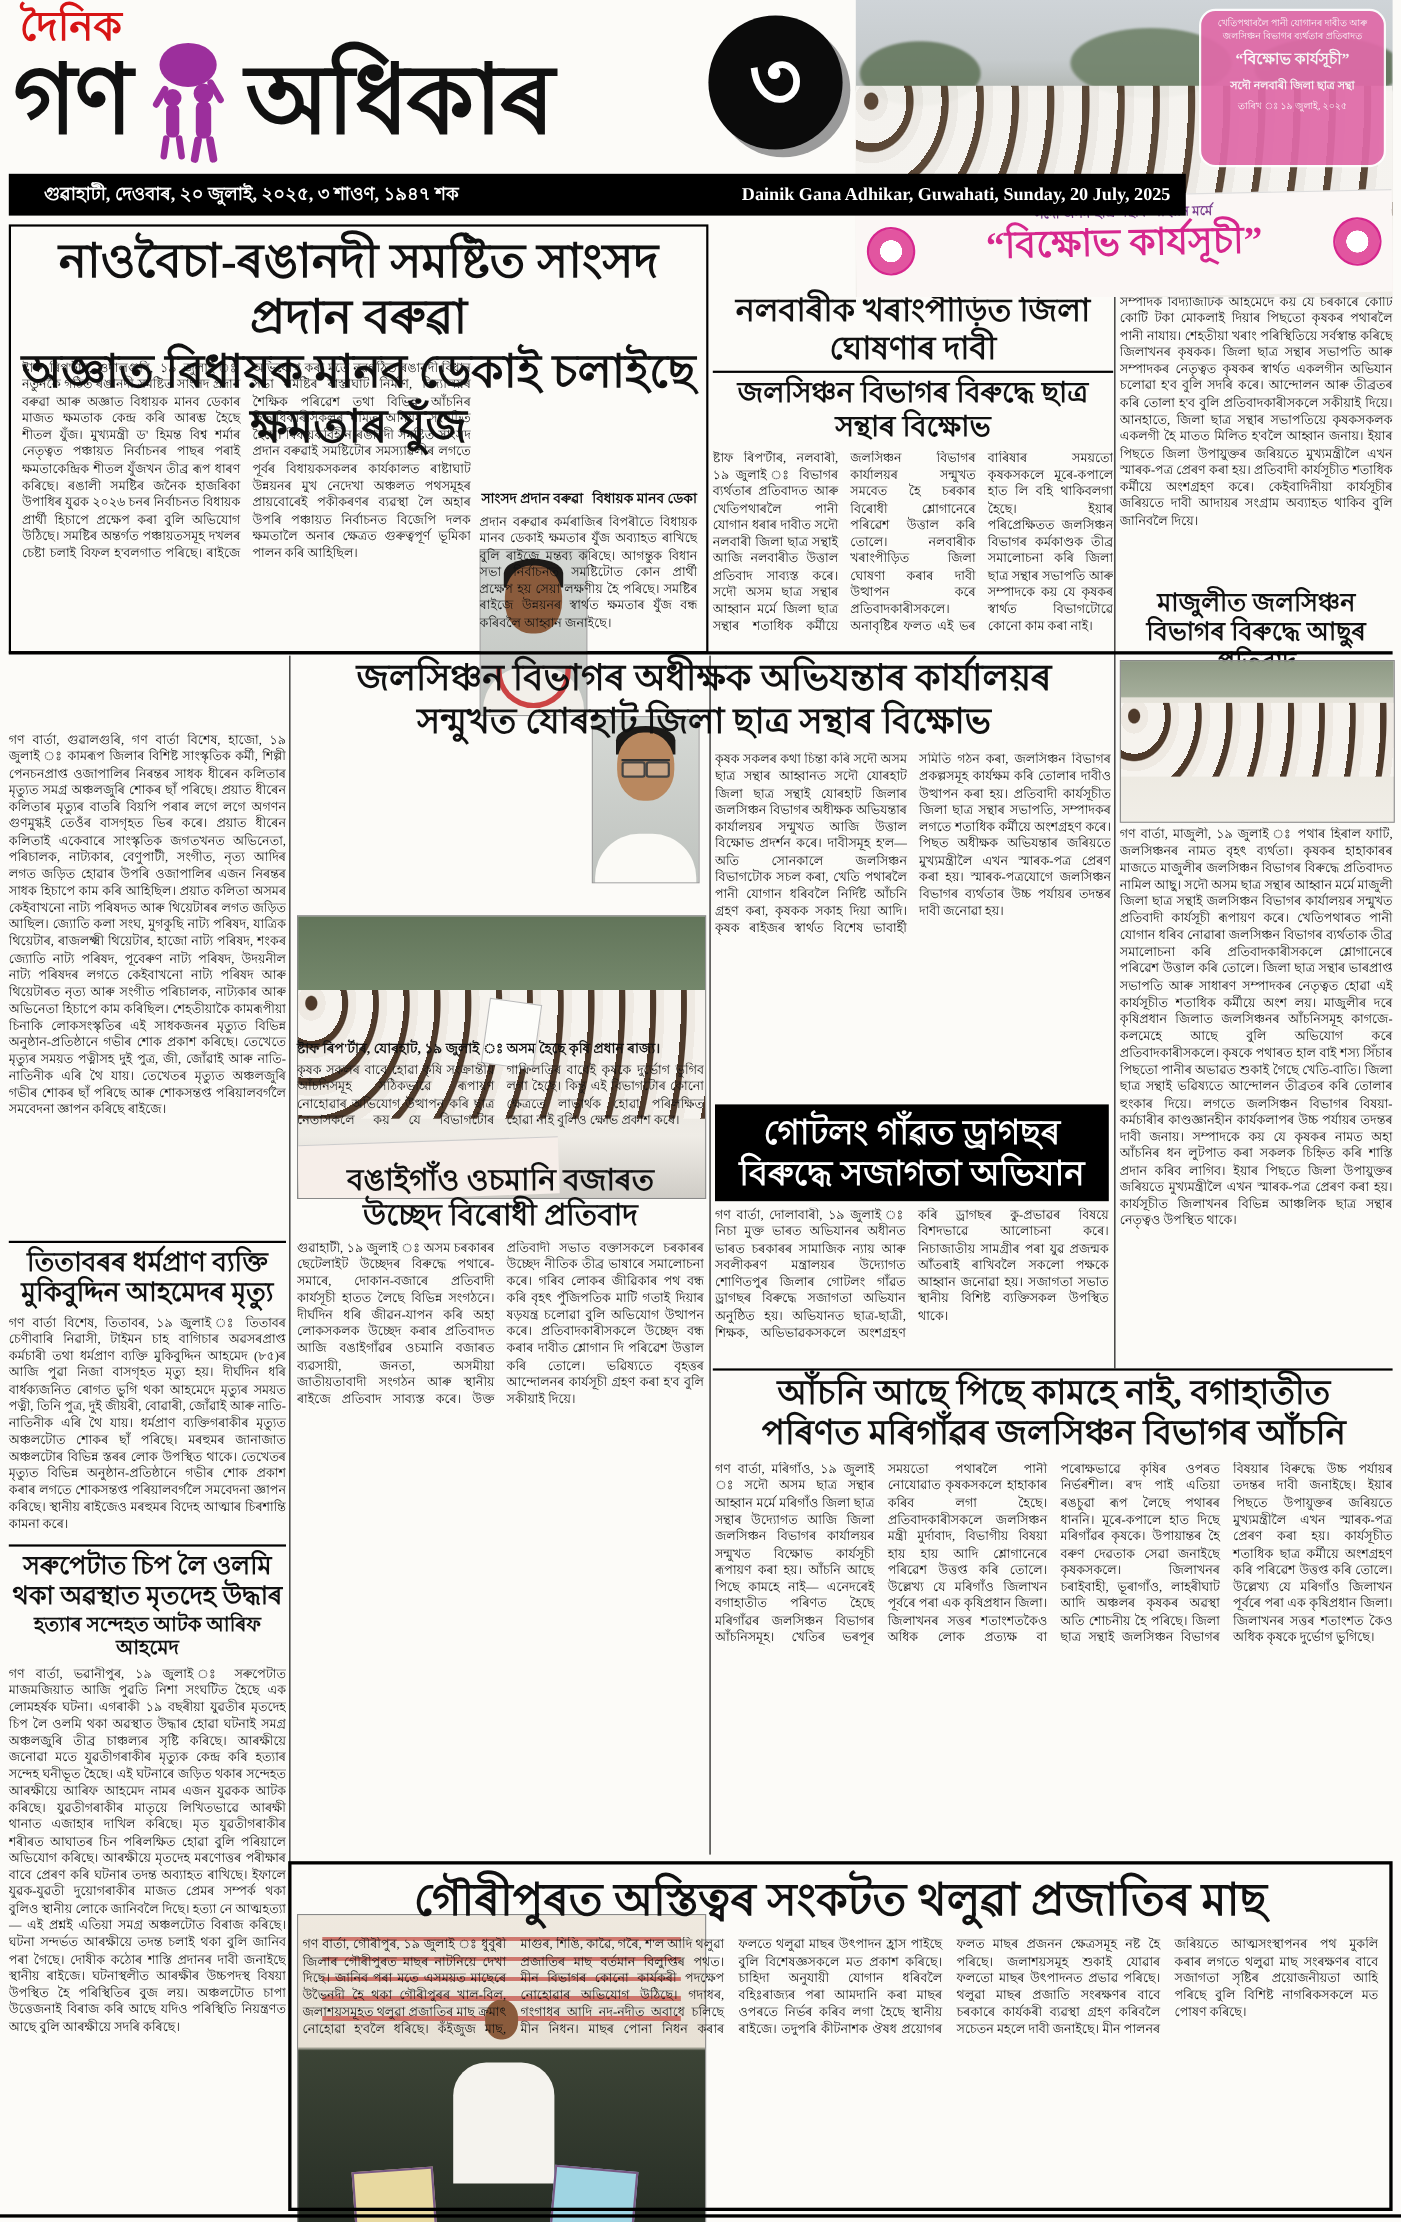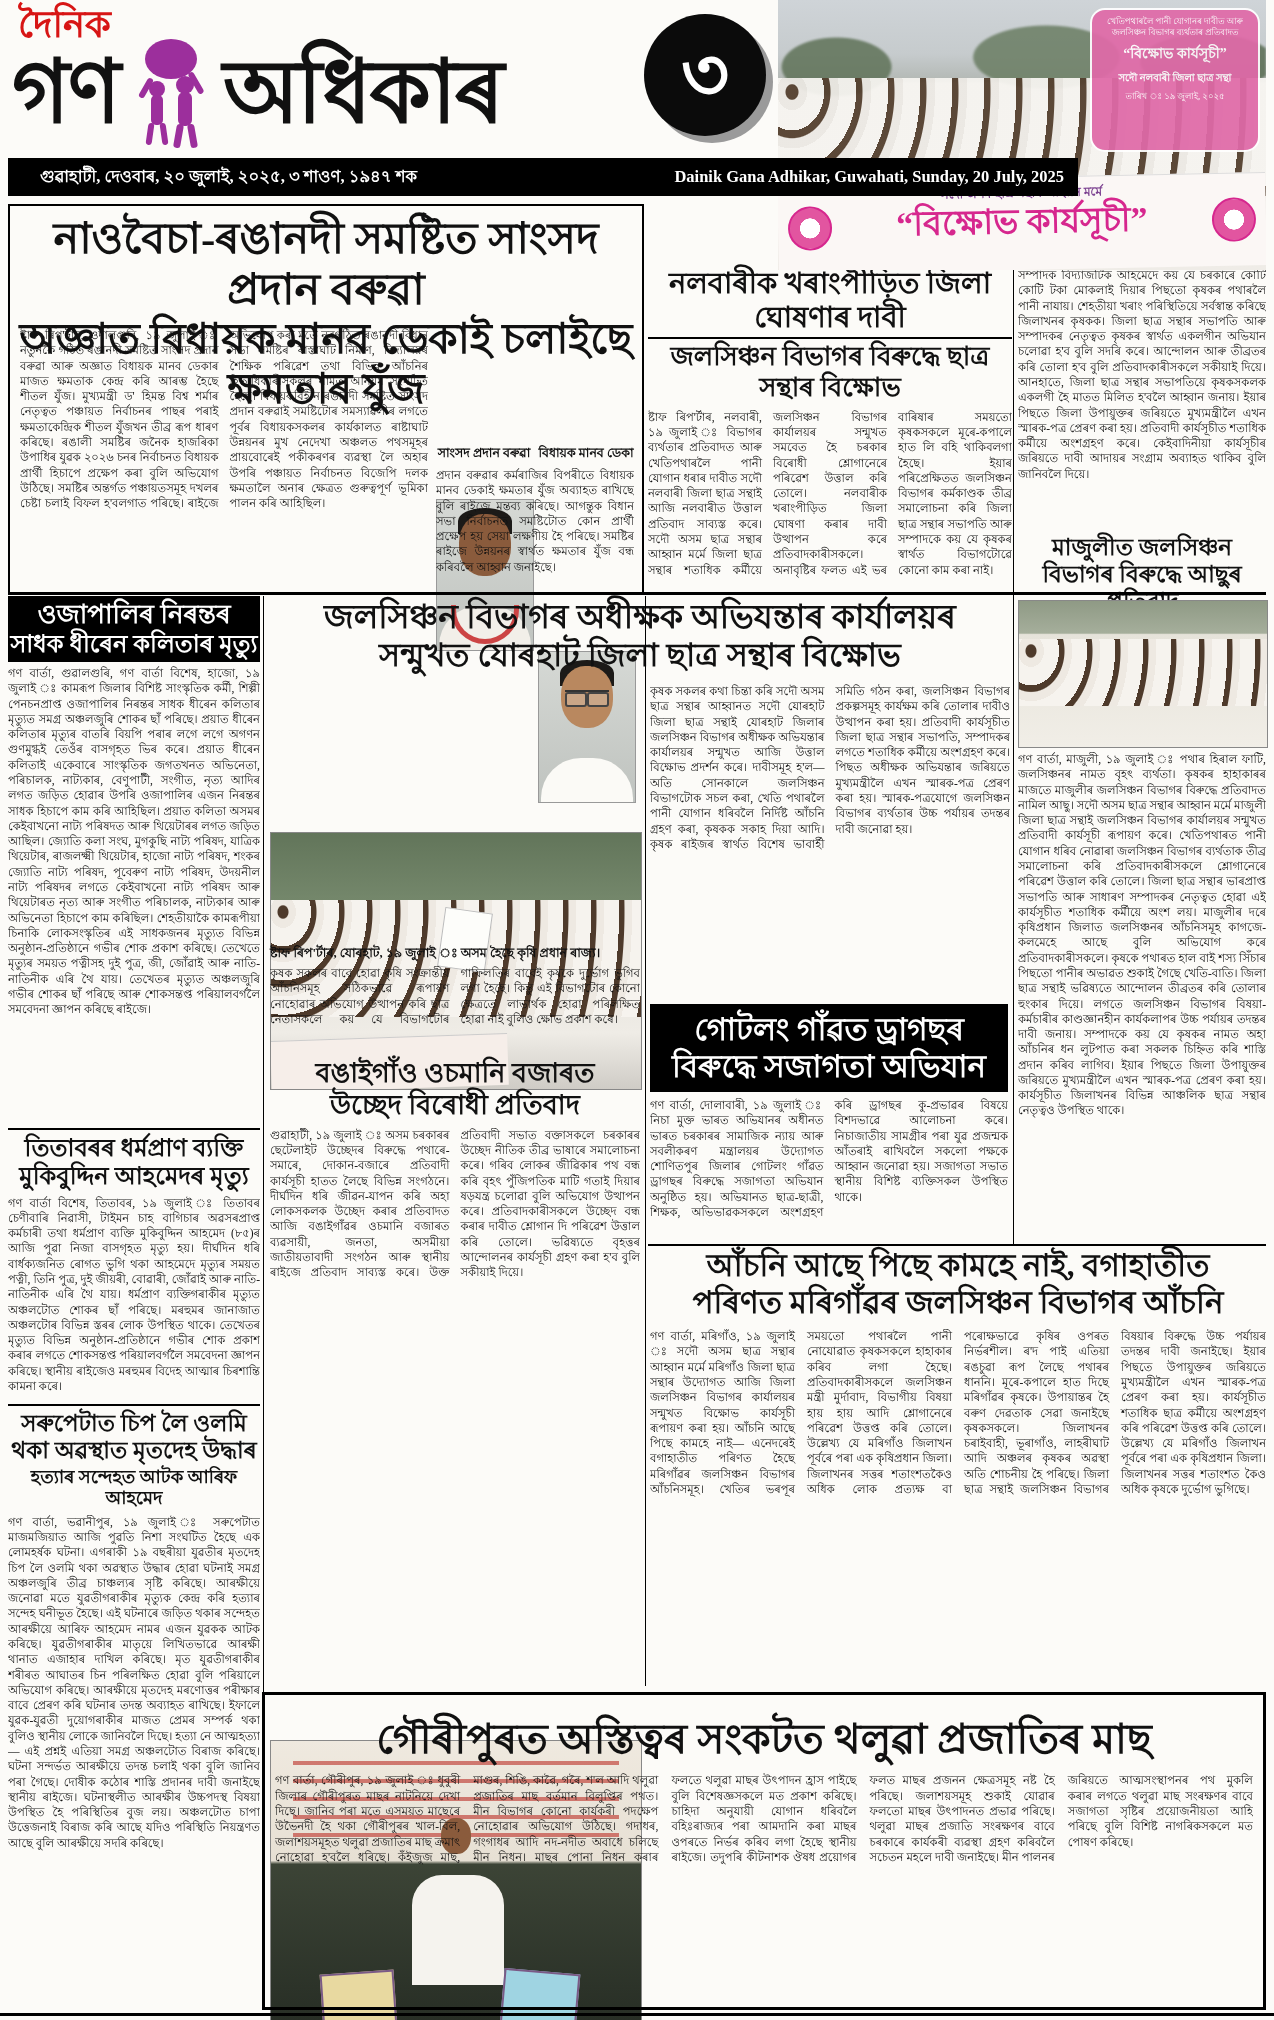--- a/index.html
+++ b/index.html
@@ -170,24 +170,20 @@
 
   <div class="abs" style="left:1018px;top:534px;width:248px;">
     <div class="hl" style="font-size:23px;">মাজুলীত জলসিঞ্চন</div>
     <div class="hl" style="font-size:23px;">বিভাগৰ বিৰুদ্ধে আছুৰ প্ৰতিবাদ</div>
   </div>
   <div class="abs photo ph-light" style="left:1018px;top:600px;width:248px;height:146px;">
     <div class="ph-crowdband"></div>
   </div>
   <div class="abs body-txt" style="left:1018px;top:752px;width:248px;height:488px;">গণ বাৰ্তা, মাজুলী, ১৯ জুলাই ঃ পথাৰ হিৰাল ফাটি, জলসিঞ্চনৰ নামত বৃহৎ ব্যৰ্থতা। কৃষকৰ হাহাকাৰৰ মাজতে মাজুলীৰ জলসিঞ্চন বিভাগৰ বিৰুদ্ধে প্ৰতিবাদত নামিল আছু। সদৌ অসম ছাত্ৰ সন্থাৰ আহ্বান মৰ্মে মাজুলী জিলা ছাত্ৰ সন্থাই জলসিঞ্চন বিভাগৰ কাৰ্যালয়ৰ সন্মুখত প্ৰতিবাদী কাৰ্যসূচী ৰূপায়ণ কৰে। খেতিপথাৰত পানী যোগান ধৰিব নোৱাৰা জলসিঞ্চন বিভাগৰ ব্যৰ্থতাক তীব্ৰ সমালোচনা কৰি প্ৰতিবাদকাৰীসকলে শ্লোগানেৰে পৰিৱেশ উত্তাল কৰি তোলে। জিলা ছাত্ৰ সন্থাৰ ভাৰপ্ৰাপ্ত সভাপতি আৰু সাধাৰণ সম্পাদকৰ নেতৃত্বত হোৱা এই কাৰ্যসূচীত শতাধিক কৰ্মীয়ে অংশ লয়। মাজুলীৰ দৰে কৃষিপ্ৰধান জিলাত জলসিঞ্চনৰ আঁচনিসমূহ কাগজে-কলমেহে আছে বুলি অভিযোগ কৰে প্ৰতিবাদকাৰীসকলে। কৃষকে পথাৰত হাল বাই শস্য সিঁচাৰ পিছতো পানীৰ অভাৱত শুকাই গৈছে খেতি-বাতি। জিলা ছাত্ৰ সন্থাই ভৱিষ্যতে আন্দোলন তীব্ৰতৰ কৰি তোলাৰ হুংকাৰ দিয়ে। লগতে জলসিঞ্চন বিভাগৰ বিষয়া-কৰ্মচাৰীৰ কাণ্ডজ্ঞানহীন কাৰ্যকলাপৰ উচ্চ পৰ্যায়ৰ তদন্তৰ দাবী জনায়। সম্পাদকে কয় যে কৃষকৰ নামত অহা আঁচনিৰ ধন লুটপাত কৰা সকলক চিহ্নিত কৰি শাস্তি প্ৰদান কৰিব লাগিব। ইয়াৰ পিছতে জিলা উপায়ুক্তৰ জৰিয়তে মুখ্যমন্ত্ৰীলৈ এখন স্মাৰক-পত্ৰ প্ৰেৰণ কৰা হয়। কাৰ্যসূচীত জিলাখনৰ বিভিন্ন আঞ্চলিক ছাত্ৰ সন্থাৰ নেতৃত্বও উপস্থিত থাকে।</div>
 
-  <div class="abs black-head" style="left:8px;top:596px;width:252px;height:66px;">
-    <div style="font-size:26px;">ওজাপালিৰ নিৰন্তৰ</div>
-    <div style="font-size:24px;">সাধক ধীৰেন কলিতাৰ মৃত্যু</div>
-  </div>
   <div class="abs body-txt" style="left:8px;top:666px;width:252px;height:458px;">গণ বাৰ্তা, গুৱালগুৰি, গণ বাৰ্তা বিশেষ, হাজো, ১৯ জুলাই ঃ কামৰূপ জিলাৰ বিশিষ্ট সাংস্কৃতিক কৰ্মী, শিল্পী পেনচনপ্ৰাপ্ত ওজাপালিৰ নিৰন্তৰ সাধক ধীৰেন কলিতাৰ মৃত্যুত সমগ্ৰ অঞ্চলজুৰি শোকৰ ছাঁ পৰিছে। প্ৰয়াত ধীৰেন কলিতাৰ মৃত্যুৰ বাতৰি বিয়পি পৰাৰ লগে লগে অগণন গুণমুগ্ধই তেওঁৰ বাসগৃহত ভিৰ কৰে। প্ৰয়াত ধীৰেন কলিতাই একেবাৰে সাংস্কৃতিক জগতখনত অভিনেতা, পৰিচালক, নাট্যকাৰ, বেণুপাটী, সংগীত, নৃত্য আদিৰ লগত জড়িত হোৱাৰ উপৰি ওজাপালিৰ এজন নিৰন্তৰ সাধক হিচাপে কাম কৰি আহিছিল। প্ৰয়াত কলিতা অসমৰ কেইবাখনো নাট্য পৰিষদত আৰু থিয়েটাৰৰ লগত জড়িত আছিল। জ্যোতি কলা সংঘ, মুগকুছি নাট্য পৰিষদ, যাত্ৰিক থিয়েটাৰ, ৰাজলক্ষ্মী থিয়েটাৰ, হাজো নাট্য পৰিষদ, শংকৰ জ্যোতি নাট্য পৰিষদ, পূবেৰুণ নাট্য পৰিষদ, উদয়নীল নাট্য পৰিষদৰ লগতে কেইবাখনো নাট্য পৰিষদ আৰু থিয়েটাৰত নৃত্য আৰু সংগীত পৰিচালক, নাট্যকাৰ আৰু অভিনেতা হিচাপে কাম কৰিছিল। শেহতীয়াকৈ কামৰূপীয়া চিনাকি লোকসংস্কৃতিৰ এই সাধকজনৰ মৃত্যুত বিভিন্ন অনুষ্ঠান-প্ৰতিষ্ঠানে গভীৰ শোক প্ৰকাশ কৰিছে। তেখেতে মৃত্যুৰ সময়ত পত্নীসহ দুই পুত্ৰ, জী, জোঁৱাই আৰু নাতি-নাতিনীক এৰি থৈ যায়। তেখেতৰ মৃত্যুত অঞ্চলজুৰি গভীৰ শোকৰ ছাঁ পৰিছে আৰু শোকসন্তপ্ত পৰিয়ালবৰ্গলৈ সমবেদনা জ্ঞাপন কৰিছে ৰাইজে।</div>
 
   <div class="abs" style="left:8px;top:1128px;width:252px;">
     <div class="rule-h" style="height:2px;margin-bottom:4px;"></div>
     <div class="hl" style="font-size:24px;">তিতাবৰৰ ধৰ্মপ্ৰাণ ব্যক্তি</div>
     <div class="hl" style="font-size:24px;">মুকিবুদ্দিন আহমেদৰ মৃত্যু</div>
     <div class="body-txt" style="margin-top:5px;height:206px;">গণ বাৰ্তা বিশেষ, তিতাবৰ, ১৯ জুলাই ঃ তিতাবৰ চেণীবাৰি নিৱাসী, টাইমন চাহ বাগিচাৰ অৱসৰপ্ৰাপ্ত কৰ্মচাৰী তথা ধৰ্মপ্ৰাণ ব্যক্তি মুকিবুদ্দিন আহমেদ (৮৫)ৰ আজি পুৱা নিজা বাসগৃহত মৃত্যু হয়। দীৰ্ঘদিন ধৰি বাৰ্ধক্যজনিত ৰোগত ভুগি থকা আহমেদে মৃত্যুৰ সময়ত পত্নী, তিনি পুত্ৰ, দুই জীয়ৰী, বোৱাৰী, জোঁৱাই আৰু নাতি-নাতিনীক এৰি থৈ যায়। ধৰ্মপ্ৰাণ ব্যক্তিগৰাকীৰ মৃত্যুত অঞ্চলটোত শোকৰ ছাঁ পৰিছে। মৰহুমৰ জানাজাত অঞ্চলটোৰ বিভিন্ন স্তৰৰ লোক উপস্থিত থাকে। তেখেতৰ মৃত্যুত বিভিন্ন অনুষ্ঠান-প্ৰতিষ্ঠানে গভীৰ শোক প্ৰকাশ কৰাৰ লগতে শোকসন্তপ্ত পৰিয়ালবৰ্গলৈ সমবেদনা জ্ঞাপন কৰিছে। স্থানীয় ৰাইজেও মৰহুমৰ বিদেহ আত্মাৰ চিৰশান্তি কামনা কৰে।</div>
   </div>
 
   <div class="abs" style="left:8px;top:1404px;width:252px;">
@@ -231,21 +227,21 @@
     <div class="ph-placard" style="left:62%;bottom:5%;width:72px;height:100px;background:#9fd4e2;transform:rotate(5deg);"></div>
   </div>
 
   <div class="abs" style="left:650px;top:1248px;width:616px;">
     <div class="hl" style="font-size:31px;">আঁচনি আছে পিছে কামহে নাই, বগাহাতীত</div>
     <div class="hl" style="font-size:31px;">পৰিণত মৰিগাঁৱৰ জলসিঞ্চন বিভাগৰ আঁচনি</div>
     <div class="body-txt cols4" style="margin-top:8px;height:344px;">গণ বাৰ্তা, মৰিগাঁও, ১৯ জুলাই ঃ সদৌ অসম ছাত্ৰ সন্থাৰ আহ্বান মৰ্মে মৰিগাঁও জিলা ছাত্ৰ সন্থাৰ উদ্যোগত আজি জিলা জলসিঞ্চন বিভাগৰ কাৰ্যালয়ৰ সন্মুখত বিক্ষোভ কাৰ্যসূচী ৰূপায়ণ কৰা হয়। আঁচনি আছে পিছে কামহে নাই— এনেদৰেই বগাহাতীত পৰিণত হৈছে মৰিগাঁৱৰ জলসিঞ্চন বিভাগৰ আঁচনিসমূহ। খেতিৰ ভৰপূৰ সময়তো পথাৰলৈ পানী নোযোৱাত কৃষকসকলে হাহাকাৰ কৰিব লগা হৈছে। প্ৰতিবাদকাৰীসকলে জলসিঞ্চন মন্ত্ৰী মুৰ্দাবাদ, বিভাগীয় বিষয়া হায় হায় আদি শ্লোগানেৰে পৰিৱেশ উত্তপ্ত কৰি তোলে। উল্লেখ্য যে মৰিগাঁও জিলাখন পূৰ্বৰে পৰা এক কৃষিপ্ৰধান জিলা। জিলাখনৰ সত্তৰ শতাংশতকৈও অধিক লোক প্ৰত্যক্ষ বা পৰোক্ষভাৱে কৃষিৰ ওপৰত নিৰ্ভৰশীল। ৰ'দ পাই এতিয়া ৰঙচুৱা ৰূপ লৈছে পথাৰৰ ধাননি। মূৰে-কপালে হাত দিছে মৰিগাঁৱৰ কৃষকে। উপায়ান্তৰ হৈ বৰুণ দেৱতাক সেৱা জনাইছে কৃষকসকলে। জিলাখনৰ চৰাইবাহী, ভূৰাগাঁও, লাহৰীঘাট আদি অঞ্চলৰ কৃষকৰ অৱস্থা অতি শোচনীয় হৈ পৰিছে। জিলা ছাত্ৰ সন্থাই জলসিঞ্চন বিভাগৰ বিষয়াৰ বিৰুদ্ধে উচ্চ পৰ্যায়ৰ তদন্তৰ দাবী জনাইছে। ইয়াৰ পিছতে উপায়ুক্তৰ জৰিয়তে মুখ্যমন্ত্ৰীলৈ এখন স্মাৰক-পত্ৰ প্ৰেৰণ কৰা হয়। কাৰ্যসূচীত শতাধিক ছাত্ৰ কৰ্মীয়ে অংশগ্ৰহণ কৰি পৰিৱেশ উত্তপ্ত কৰি তোলে। উল্লেখ্য যে মৰিগাঁও জিলাখন পূৰ্বৰে পৰা এক কৃষিপ্ৰধান জিলা। জিলাখনৰ সত্তৰ শতাংশত কৈও অধিক কৃষকে দুৰ্ভোগ ভুগিছে।</div>
   </div>
 
   <div class="abs" style="left:262px;top:1692px;width:1004px;height:318px;border:3px solid #000;box-sizing:border-box;">
-    <div class="hl" style="font-size:41px;margin-top:20px;">গৌৰীপুৰত অস্তিত্বৰ সংকটত থলুৱা প্ৰজাতিৰ মাছ</div>
+    <div class="hl" style="font-size:41px;margin-top:8px;">গৌৰীপুৰত অস্তিত্বৰ সংকটত থলুৱা প্ৰজাতিৰ মাছ</div>
     <div class="body-txt cols5" style="margin:10px 10px 0 10px;height:228px;">গণ বাৰ্তা, গৌৰীপুৰ, ১৯ জুলাই ঃ ধুবুৰী জিলাৰ গৌৰীপুৰত মাছৰ নাটনিয়ে দেখা দিছে। জানিব পৰা মতে এসময়ত মাছেৰে উভৈনদী হৈ থকা গৌৰীপুৰৰ খাল-বিল, জলাশয়সমূহত থলুৱা প্ৰজাতিৰ মাছ ক্ৰমাৎ নোহোৱা হ'বলৈ ধৰিছে। কঁইজুজ মাছ, মাগুৰ, শিঙি, কাৱৈ, গৰৈ, শ'ল আদি থলুৱা প্ৰজাতিৰ মাছ বৰ্তমান বিলুপ্তিৰ পথত। মীন বিভাগৰ কোনো কাৰ্যকৰী পদক্ষেপ নোহোৱাৰ অভিযোগ উঠিছে। গদাধৰ, গংগাধৰ আদি নদ-নদীত অবাধে চলিছে মীন নিধন। মাছৰ পোনা নিধন কৰাৰ ফলতে থলুৱা মাছৰ উৎপাদন হ্ৰাস পাইছে বুলি বিশেষজ্ঞসকলে মত প্ৰকাশ কৰিছে। চাহিদা অনুযায়ী যোগান ধৰিবলৈ বহিঃৰাজ্যৰ পৰা আমদানি কৰা মাছৰ ওপৰতে নিৰ্ভৰ কৰিব লগা হৈছে স্থানীয় ৰাইজে। তদুপৰি কীটনাশক ঔষধ প্ৰয়োগৰ ফলত মাছৰ প্ৰজনন ক্ষেত্ৰসমূহ নষ্ট হৈ পৰিছে। জলাশয়সমূহ শুকাই যোৱাৰ ফলতো মাছৰ উৎপাদনত প্ৰভাৱ পৰিছে। থলুৱা মাছৰ প্ৰজাতি সংৰক্ষণৰ বাবে চৰকাৰে কাৰ্যকৰী ব্যৱস্থা গ্ৰহণ কৰিবলৈ সচেতন মহলে দাবী জনাইছে। মীন পালনৰ জৰিয়তে আত্মসংস্থাপনৰ পথ মুকলি কৰাৰ লগতে থলুৱা মাছ সংৰক্ষণৰ বাবে সজাগতা সৃষ্টিৰ প্ৰয়োজনীয়তা আহি পৰিছে বুলি বিশিষ্ট নাগৰিকসকলে মত পোষণ কৰিছে।</div>
   </div>
 
   <div class="abs rule-h" style="left:8px;top:592px;width:1258px;height:3px;"></div>
   <div class="abs rule-v" style="left:263px;top:596px;width:1px;height:1414px;"></div>
   <div class="abs rule-v" style="left:645px;top:596px;width:1px;height:1090px;"></div>
   <div class="abs rule-v" style="left:1013px;top:268px;width:1px;height:976px;"></div>
   <div class="abs rule-h" style="left:648px;top:1244px;width:618px;height:2px;"></div>
   <div class="abs rule-h" style="left:0;top:2013px;width:1274px;height:3px;"></div>
 

